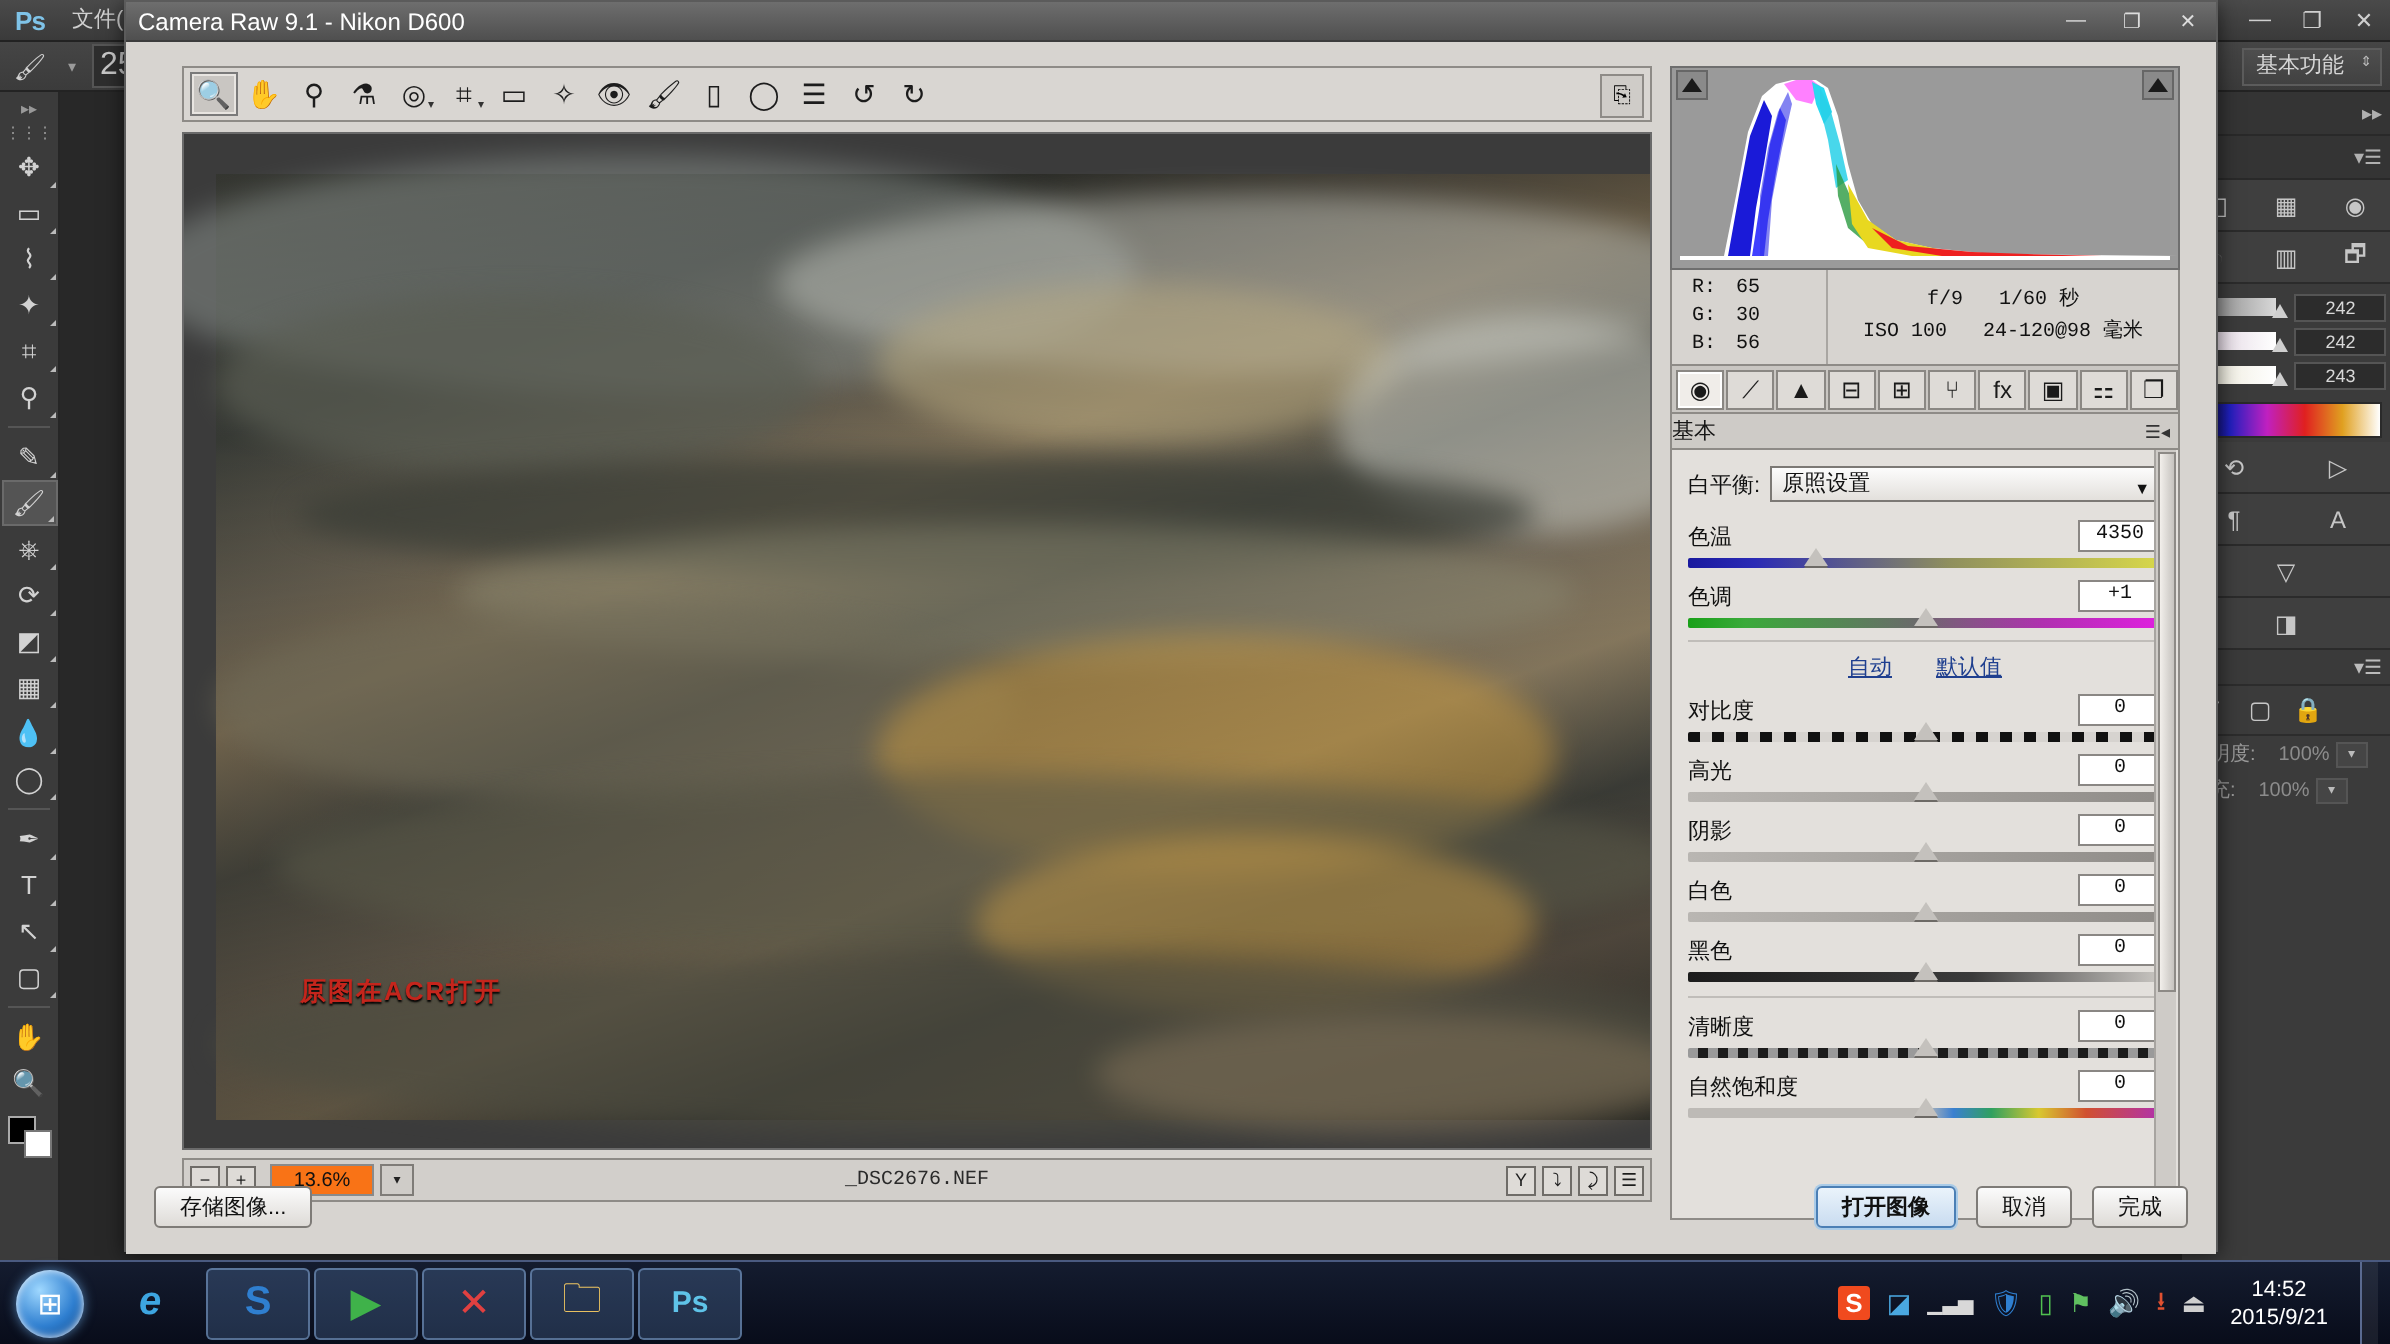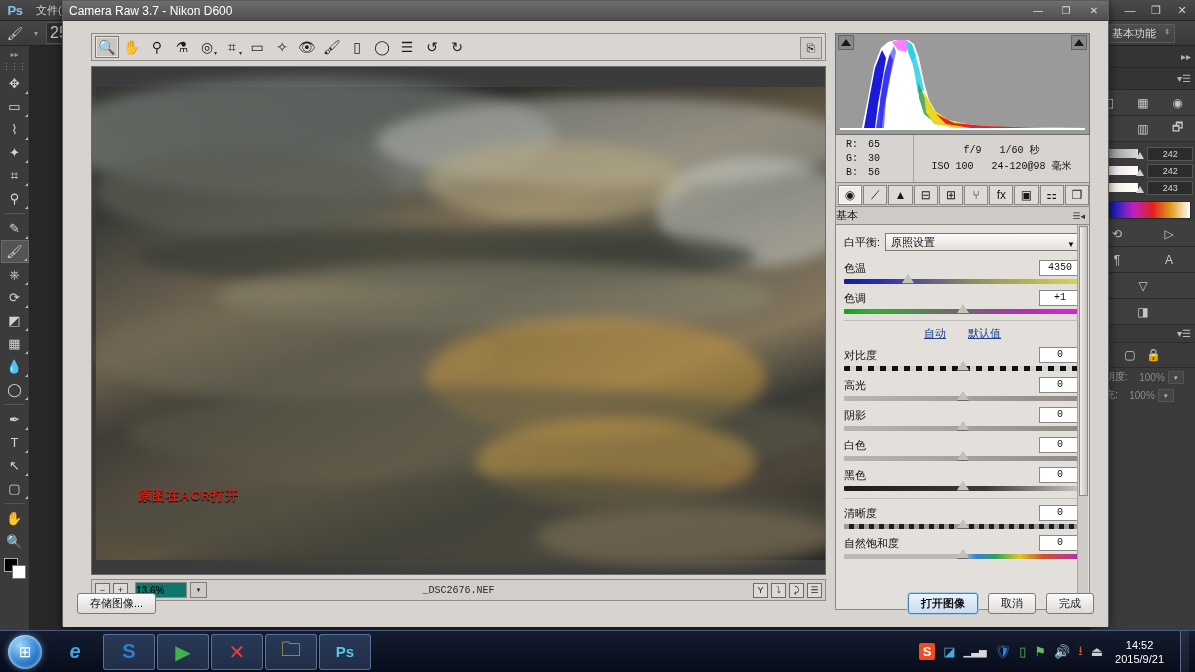--- a/index.html
+++ b/index.html
@@ -62,21 +62,21 @@
   .opt-tool-icon {
     width: 22px; height: 20px; display: flex; align-items: center;
     justify-content: center; color: #cfcfcf; font-size: 13px;
   }
   .opt-chev { color: #9a9a9a; font-size: 8px; }
   .opt-num {
     color: #c8c8c8; font-size: 16px; border: 1px solid #555;
     background: #2e2e2e; padding: 1px 3px;
   }
   .ps-optionsbar-right { margin-left: auto; display: flex; align-items: center;
-    padding-right: 20px; gap: 4px; }
+    padding-right: 4px; gap: 4px; }
   .ws-select {
     background: linear-gradient(#4e4e4e,#414141); border: 1px solid #5c5c5c;
     color: #d5d5d5; font-size: 11px; height: 19px; line-height: 17px;
     padding: 0 16px 0 6px; position: relative; min-width: 70px;
   }
   .ws-select .arr { position: absolute; right: 4px; top: 4px;
     font-size: 7px; color: #bbb; line-height: 5px; }
 
   
   .ps-tools {
@@ -208,21 +208,21 @@
     border: 1px solid #8e8b87; background: #cfccc8; font-size: 11px;
   }
 
   
   .acr-preview-wrap {
     position: absolute; left: 28px; top: 45px; width: 735px; height: 509px;
     background: #3b3b3b; border: 1px solid #6a6a6a;
     overflow: hidden;
   }
   .photo {
-    position: absolute; left: 4px; top: 20px; width: 731px; height: 473px;
+    position: absolute; left: 16px; top: 20px; width: 731px; height: 473px;
     background:
       linear-gradient(180deg, rgba(0,0,0,0.35), rgba(0,0,0,0.05) 30%, rgba(0,0,0,0.4)),
       linear-gradient(160deg, #50524a 0%, #3a3d38 18%, #6a6354 30%,
         #8a7a5e 38%, #55544a 48%, #7d7260 58%, #9a8a6c 66%,
         #4a4b44 76%, #6e6354 86%, #3e4039 100%);
   }
   .ph-band {
     position: absolute; border-radius: 50%;
     filter: blur(7px); opacity: 0.72;
   }
@@ -237,24 +237,23 @@
     position: absolute; left: 28px; top: 558px; width: 735px; height: 22px;
     background: #d2cfcb; border: 1px solid #8e8b87;
     display: flex; align-items: center; padding: 0 3px; gap: 3px;
   }
   .sq-btn {
     width: 15px; height: 15px; border: 1px solid #6f6c68; background: #dedbd7;
     font-size: 9px; display: flex; align-items: center; justify-content: center;
     color: #1d1d1d;
   }
   .zoom-box {
-    width: 52px; height: 16px; background: #0f766e; border: 1px solid #8a8a8a;
-    font-size: 10px; line-height: 15px; color: #111;
+    width: 52px; height: 16px; background: #f97316; border: 1px solid #8a8a8a;
+    font-size: 10px; text-align: center; line-height: 15px; color: #111;
     margin-left: 4px;
-    font-weight: bold;
   }
   .zoom-drop {
     width: 17px; height: 16px; background: #cfccc8; border: 1px solid #7f7c78;
     display: flex; align-items: center; justify-content: center;
     font-size: 7px; color: #222;
   }
   .acr-filename {
     margin-left: auto; margin-right: auto; color: #2a2a2a; font-size: 10px;
     font-family: "Liberation Mono", monospace;
     position: absolute; left: 50%; transform: translateX(-50%);
@@ -579,21 +578,21 @@
         <span>填充:</span>
         <span class="val">100%</span>
         <span class="mini-drop">▾</span>
       </div>
     </div>
   </div>
 
   <div class="acr">
 
     <div class="acr-title">
-      <span>Camera Raw 3.7 -  Nikon D600</span>
+      <span>Camera Raw 9.1 -  Nikon D600</span>
       <div class="tbtns">
         <div class="tb">—</div>
         <div class="tb">❐</div>
         <div class="tb">✕</div>
       </div>
     </div>
 
     <div class="acr-body">
 
       <div class="acr-toolbar">

